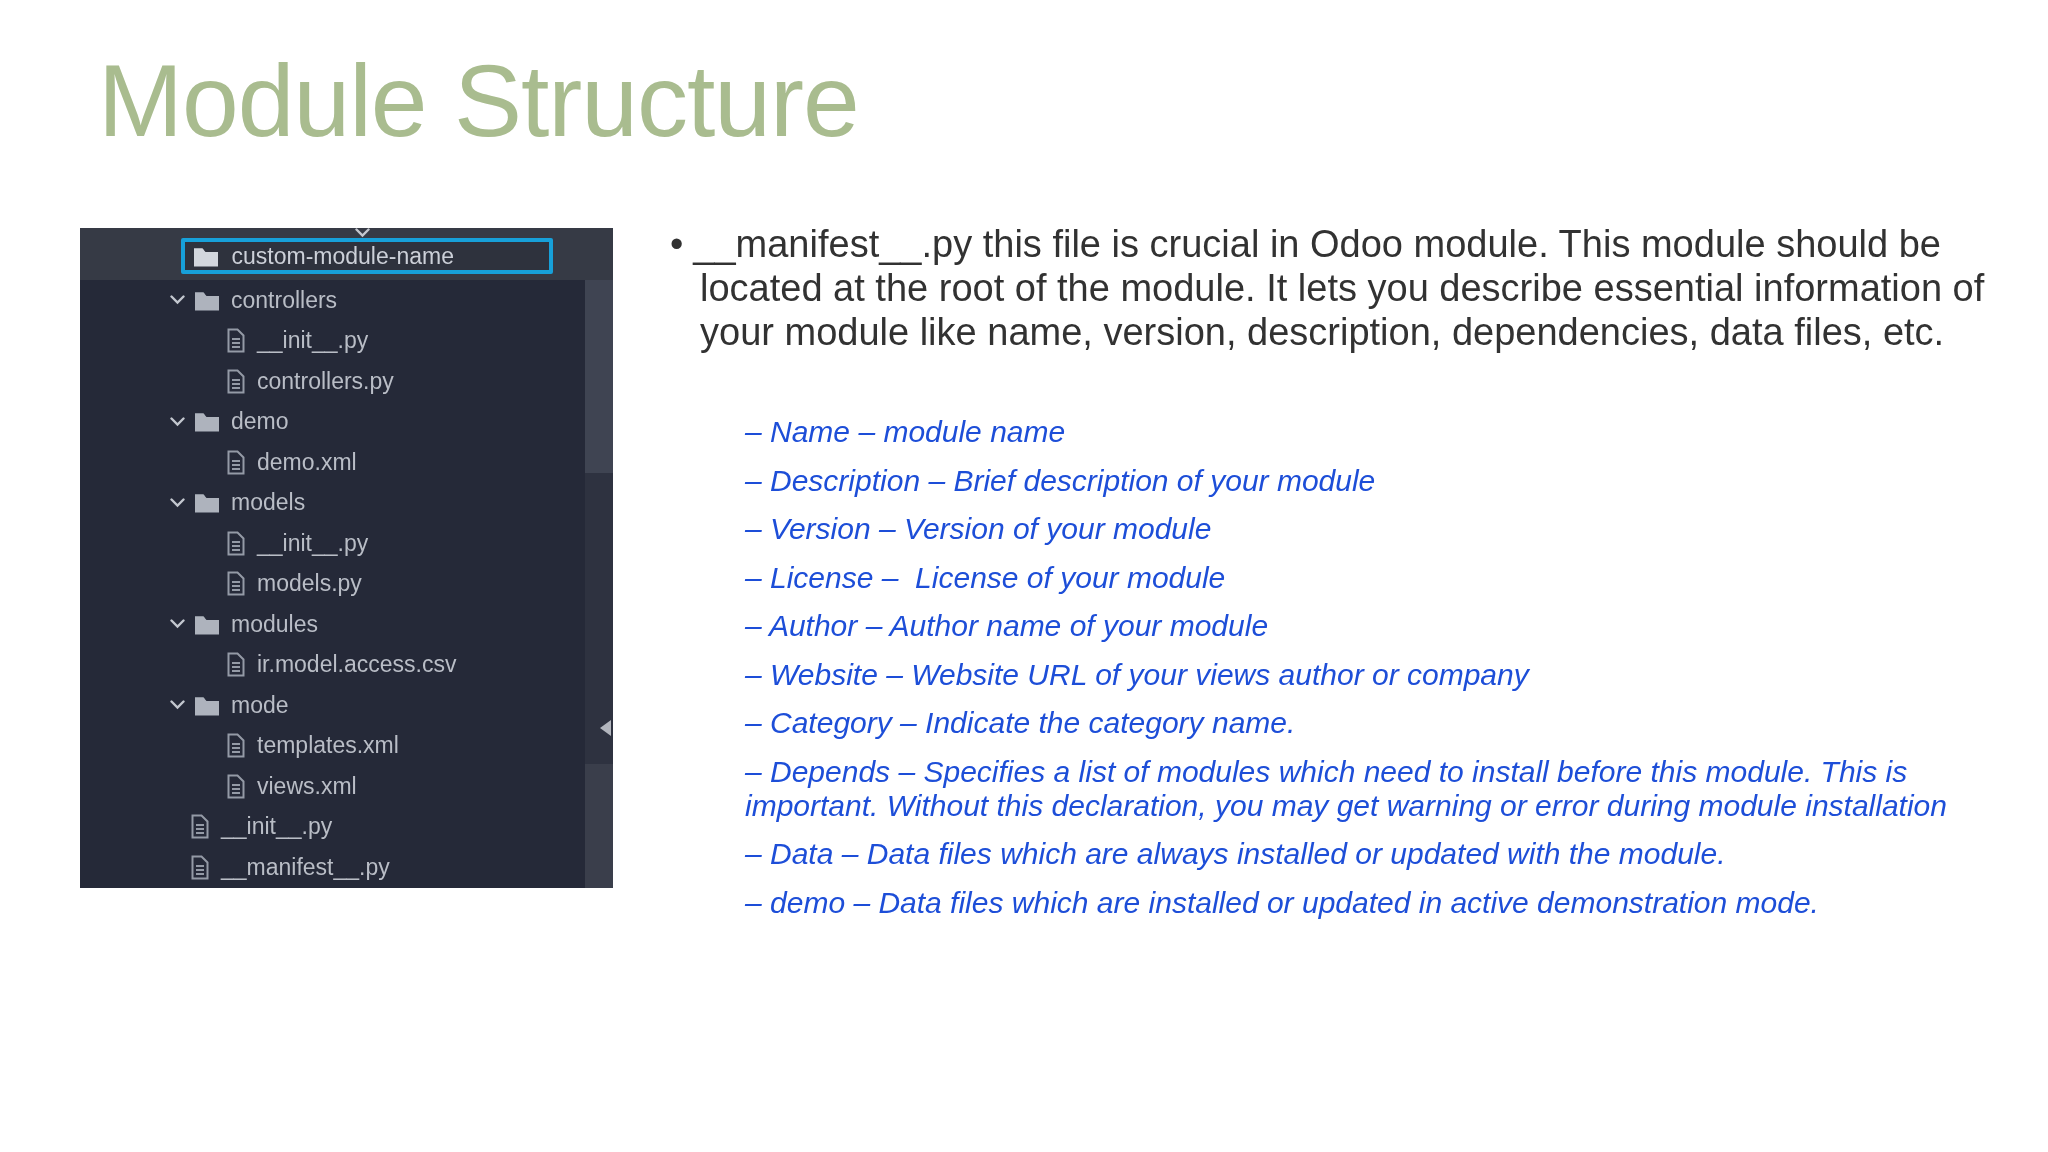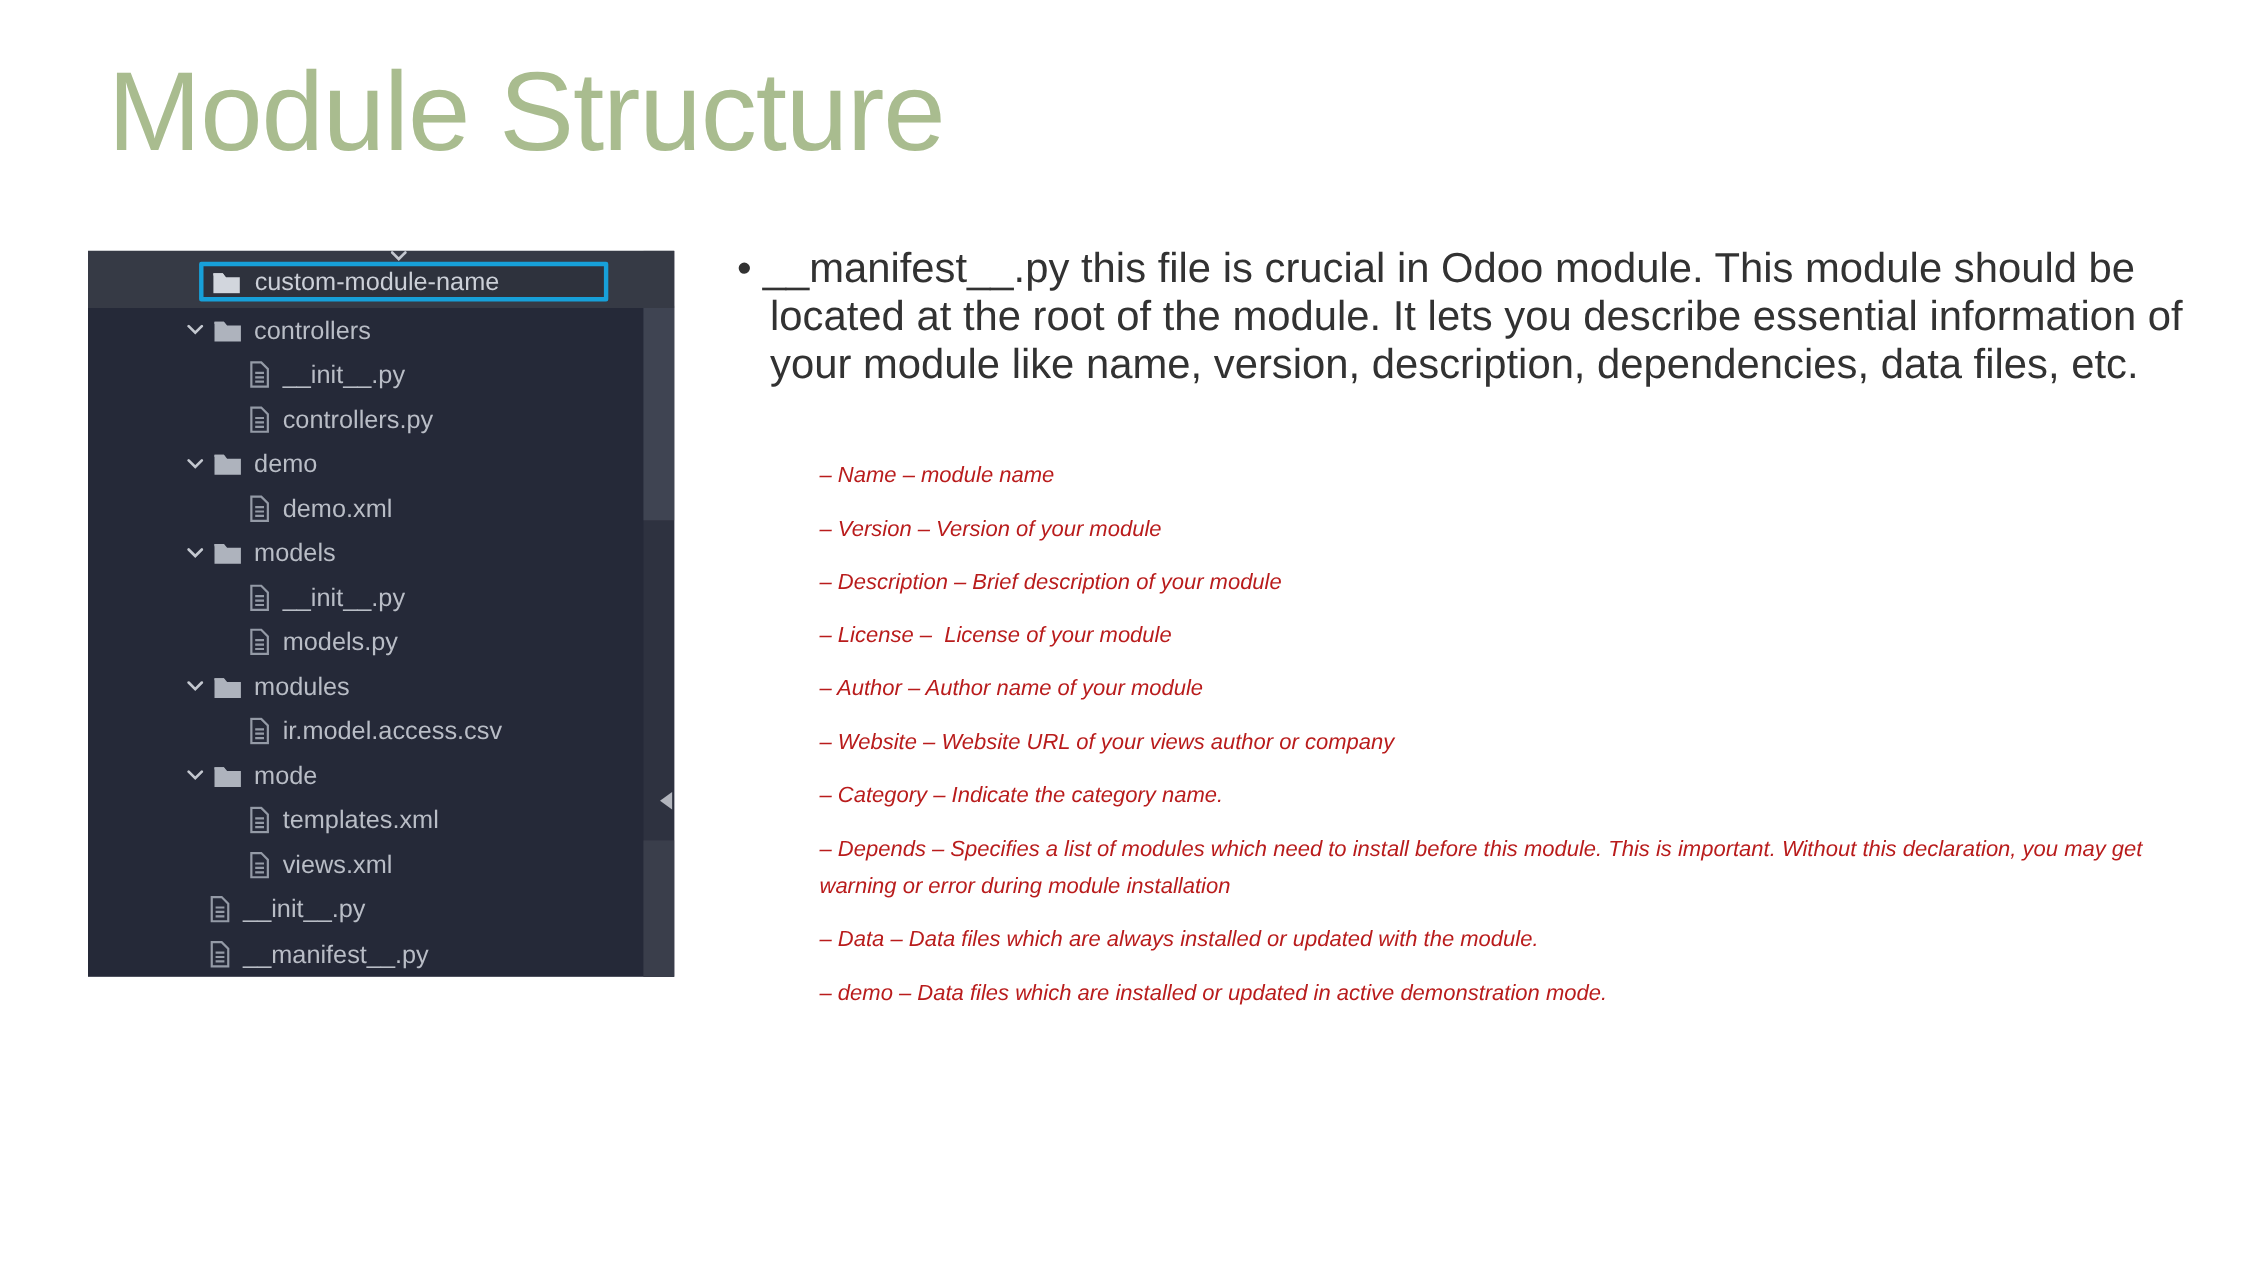--- a/index.html
+++ b/index.html
@@ -47,21 +47,21 @@
   .header .tlabel{color:#ccd0d8;}
   
   .bullet-para{
     position:absolute;left:670px;top:222px;width:1350px;
     font-size:38px;line-height:44px;color:#323232;
     padding-left:30px;text-indent:-30px;
   }
   .bullet-para .dot{margin-right:10px;}
   .sub-list{
     position:absolute;left:745px;top:415px;width:1262px;
-    font-size:20px;line-height:34px;color:#b91c1c;font-style:italic;
+    font-size:30px;line-height:34px;color:#1d4ed8;font-style:italic;
   }
   .sub-item{margin-bottom:14.5px;white-space:pre-wrap;}
 </style>
 </head>
 <body>
 
 <h1 class="slide-title">Module Structure</h1>
 
 <div class="tree-panel">
   <div class="sb-track">
@@ -246,22 +246,22 @@
         <span class="tlabel">__manifest__.py</span>
       </div>
     </div>
   <div class="edge-arrow"></div>
 </div>
 
 <div class="bullet-para"><span class="dot">•</span><span>__manifest__.py this file is crucial in Odoo module. This module should be located at the root of the module. It lets you describe essential information of your module like name, version, description, dependencies, data files, etc.</span></div>
 
 <div class="sub-list" id="subs">
     <div class="sub-item">– Name – module name</div>
+    <div class="sub-item">– Description – Brief description of your module</div>
     <div class="sub-item">– Version – Version of your module</div>
-    <div class="sub-item">– Description – Brief description of your module</div>
     <div class="sub-item">– License –  License of your module</div>
     <div class="sub-item">– Author – Author name of your module</div>
     <div class="sub-item">– Website – Website URL of your views author or company</div>
     <div class="sub-item">– Category – Indicate the category name.</div>
     <div class="sub-item">– Depends – Specifies a list of modules which need to install before this module. This is important. Without this declaration, you may get warning or error during module installation</div>
     <div class="sub-item">– Data – Data files which are always installed or updated with the module.</div>
     <div class="sub-item">– demo – Data files which are installed or updated in active demonstration mode.</div>
   </div>
 
 </body></html>

